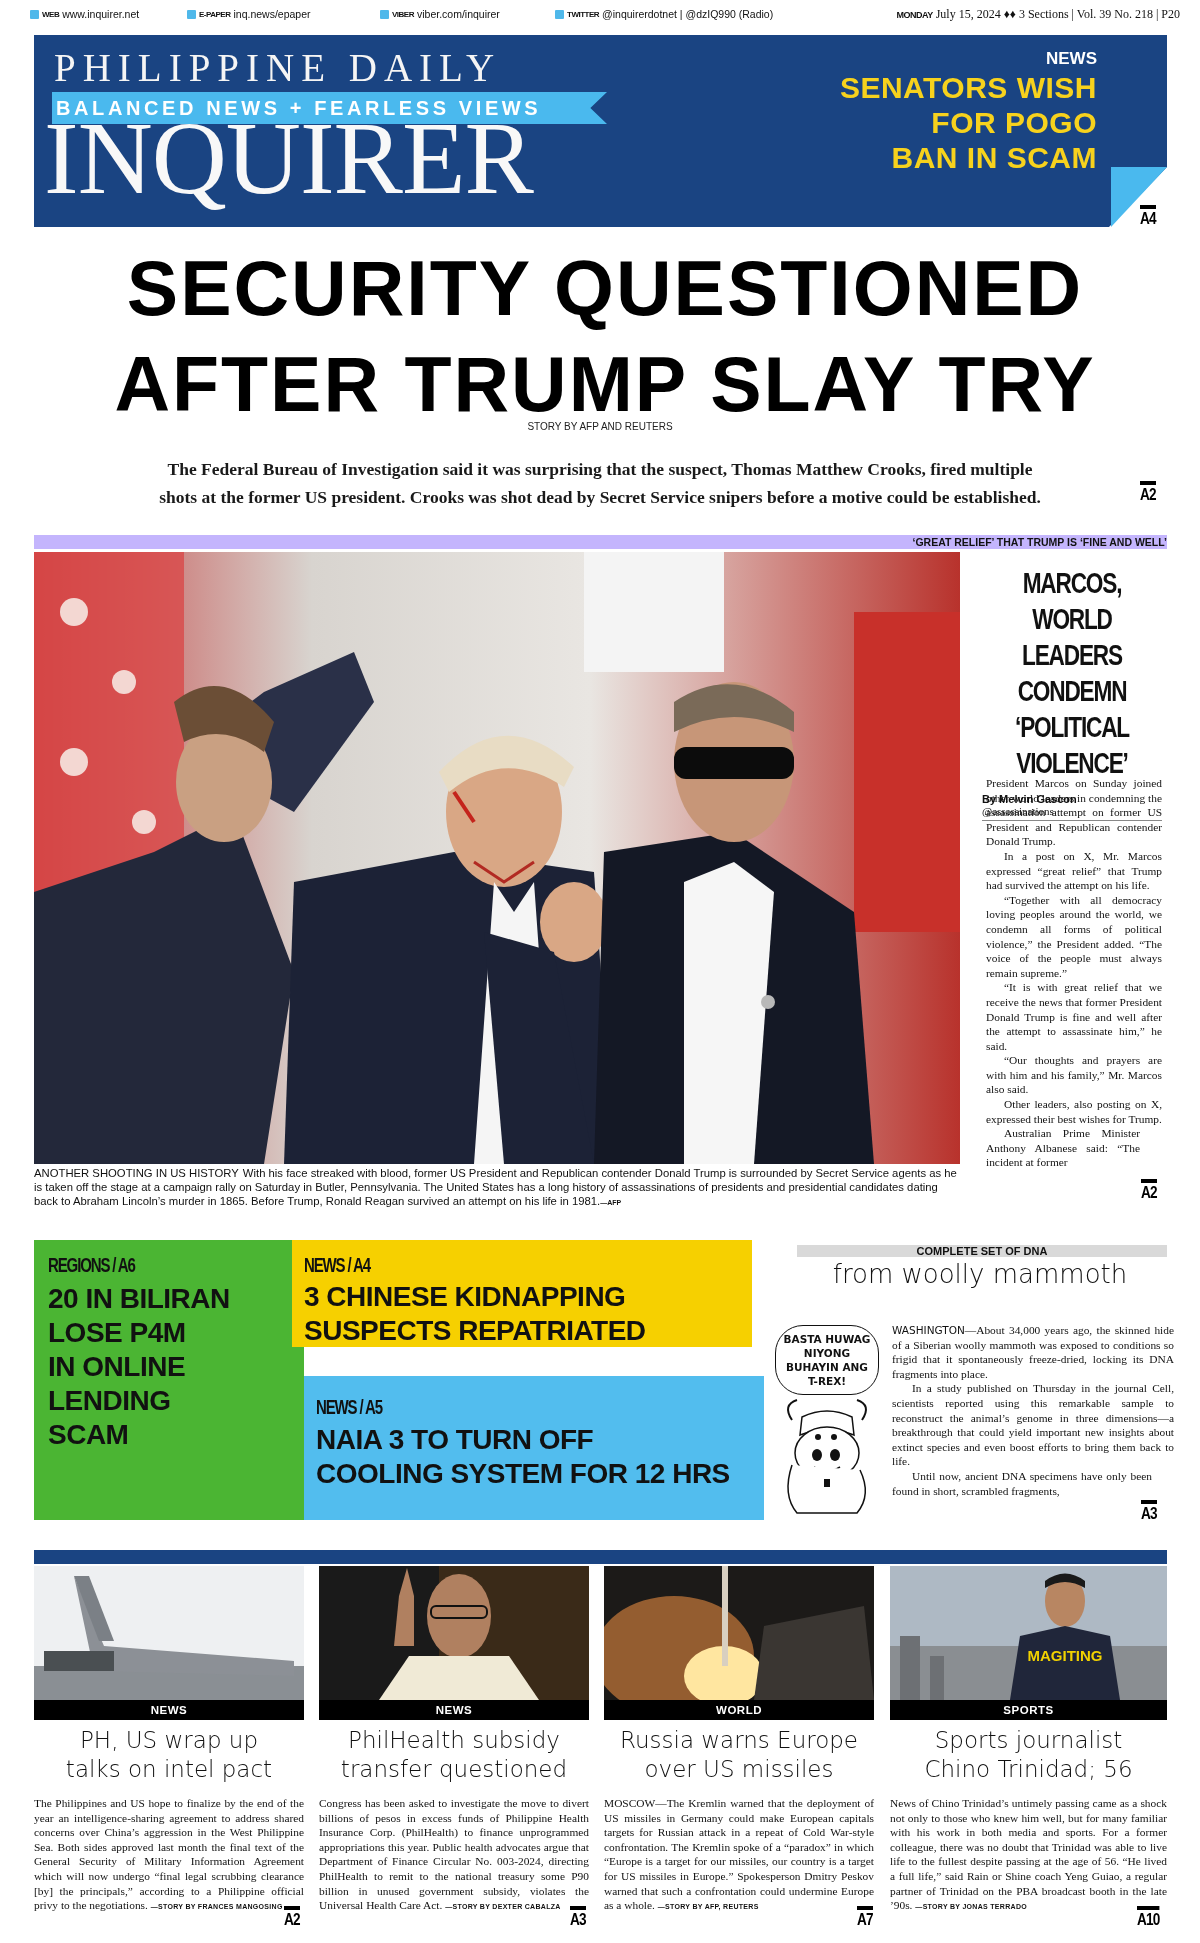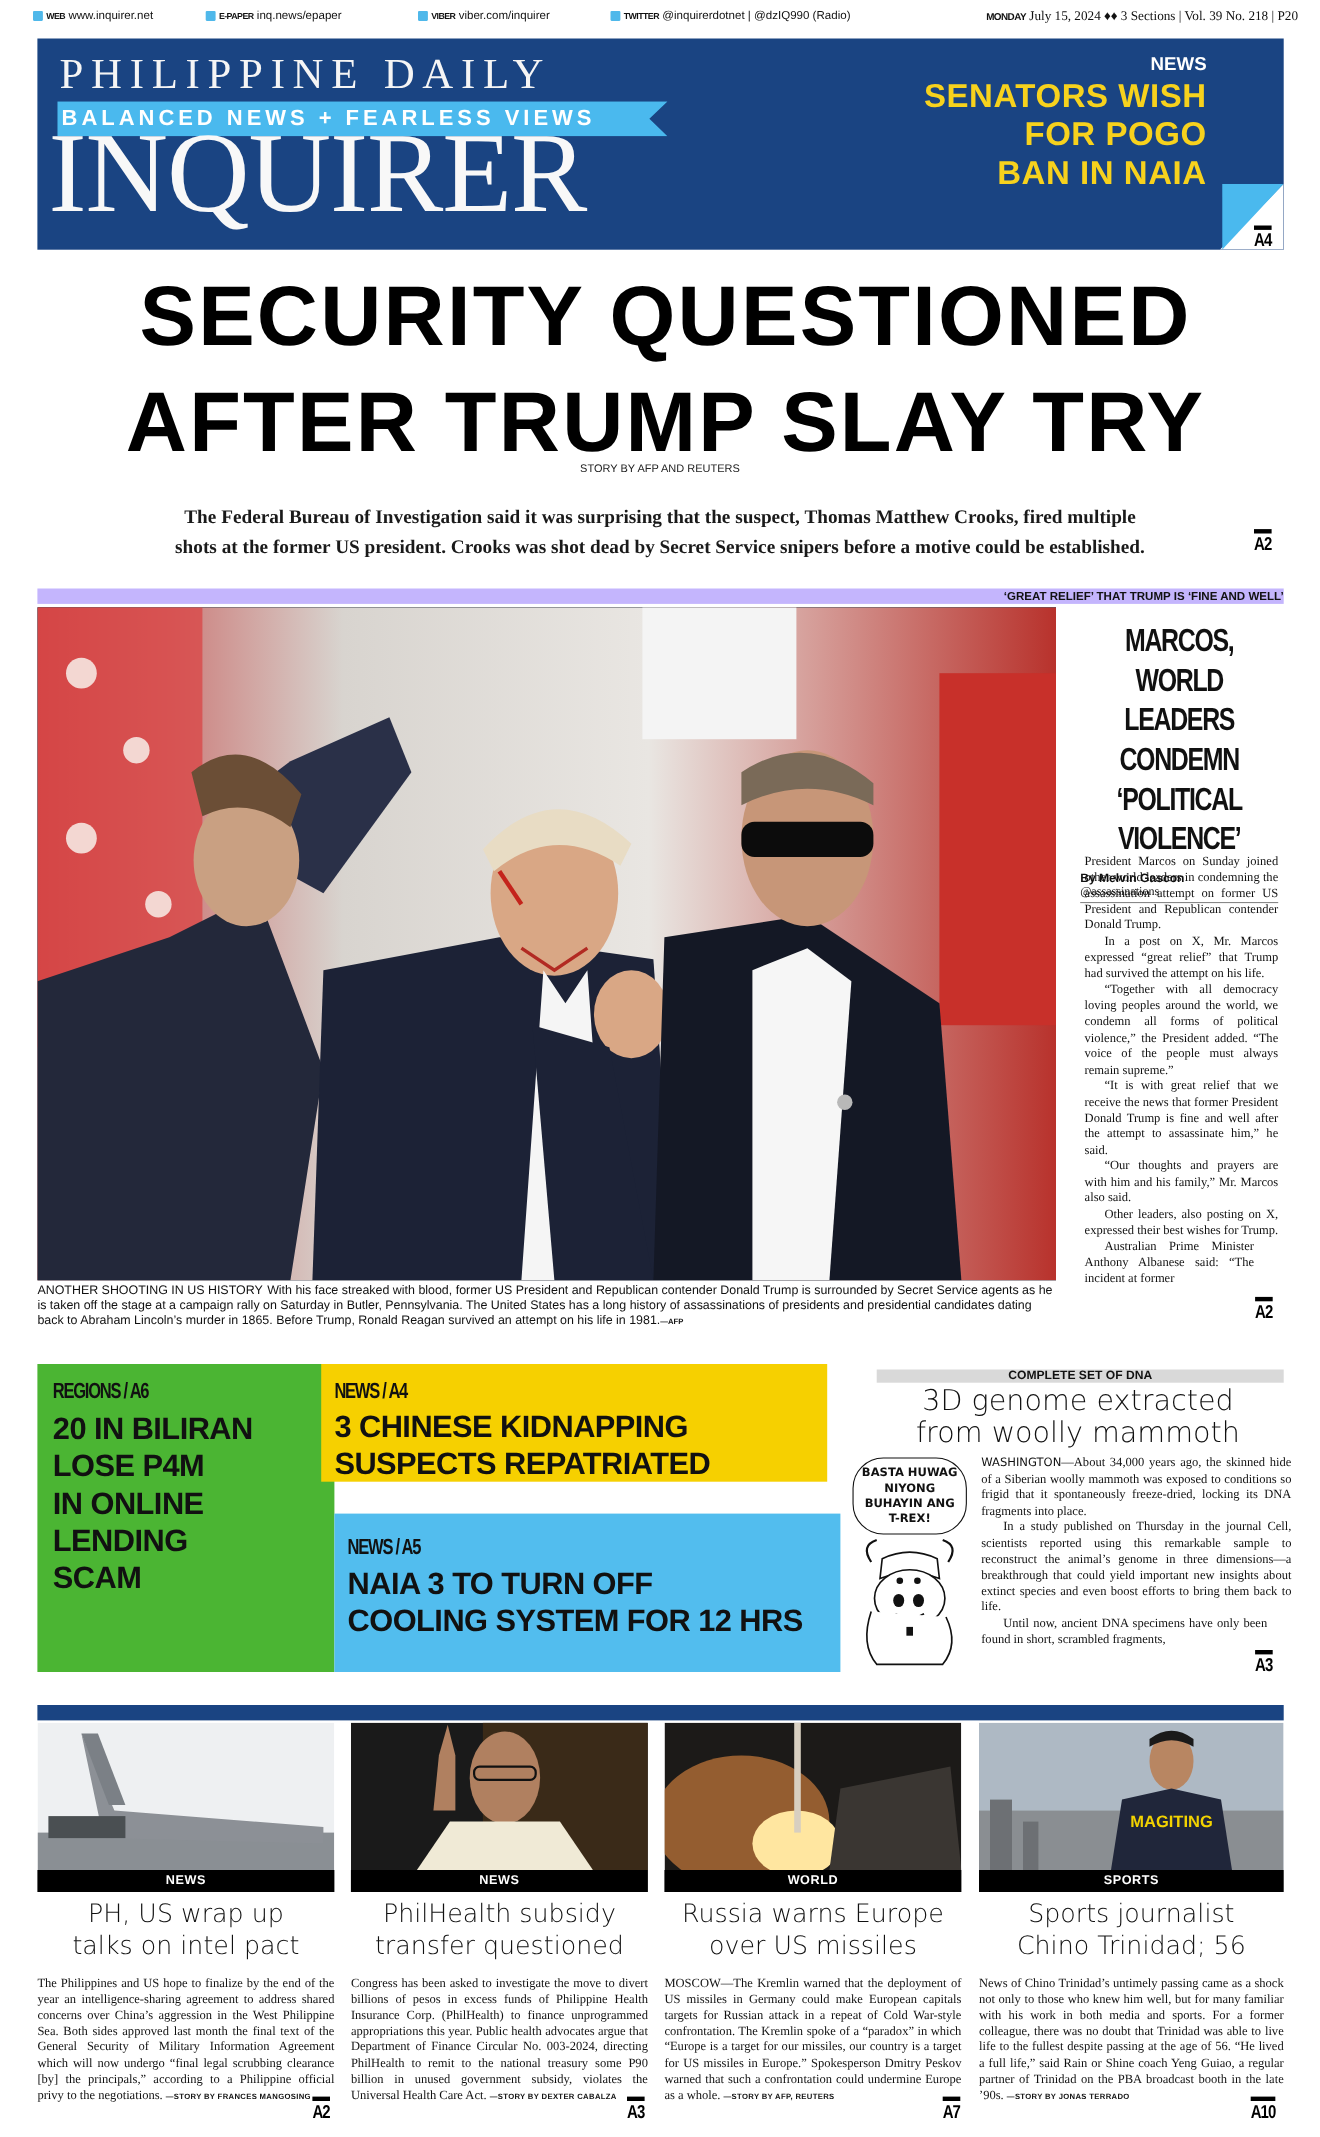--- a/index.html
+++ b/index.html
@@ -109,21 +109,21 @@
 <div class="abs mast">
   <div class="mast-phil">PHILIPPINE DAILY</div>
   <div class="mast-ribbon">
       <span>BALANCED NEWS + FEARLESS VIEWS</span>
     </div>
   <div class="mast-inq">INQUIRER</div>
   <div class="mast-news-label">NEWS</div>
   <div class="mast-news-head">
     <div>SENATORS WISH</div>
     <div>FOR POGO</div>
-    <div>BAN IN NAIA</div>
+    <div>BAN IN SCAM</div>
   </div>
   <div class="mast-fold2"></div>
   <div class="mast-fold"></div>
 </div>
 <div class="pageref" style="left:1140px;top:205px;">A4</div>
 
 <div class="abs headline">
   <div>SECURITY QUESTIONED</div>
   <div>AFTER TRUMP SLAY TRY</div>
 </div>
@@ -219,21 +219,20 @@
 <div class="box box-blue">
   <div class="box-label" style="left:12px;top:20px;">NEWS / A5</div>
   <div class="box-head" style="left:12px;top:47px;">
     <div>NAIA 3 TO TURN OFF</div>
     <div>COOLING SYSTEM FOR 12 HRS</div>
   </div>
 </div>
 
 <div class="abs dna-kicker">COMPLETE SET OF DNA</div>
 <div class="abs dna-head">
-  <div>3D genome extracted</div>
   <div>from woolly mammoth</div>
 </div>
 <div class="abs cartoon">
   <div class="bubble">
     <div>BASTA HUWAG</div>
     <div>NIYONG</div>
     <div>BUHAYIN ANG</div>
     <div>T-REX!</div>
   </div>
   <svg class="abs" style="left:0;top:70px" width="110" height="125" viewBox="0 0 110 125">

